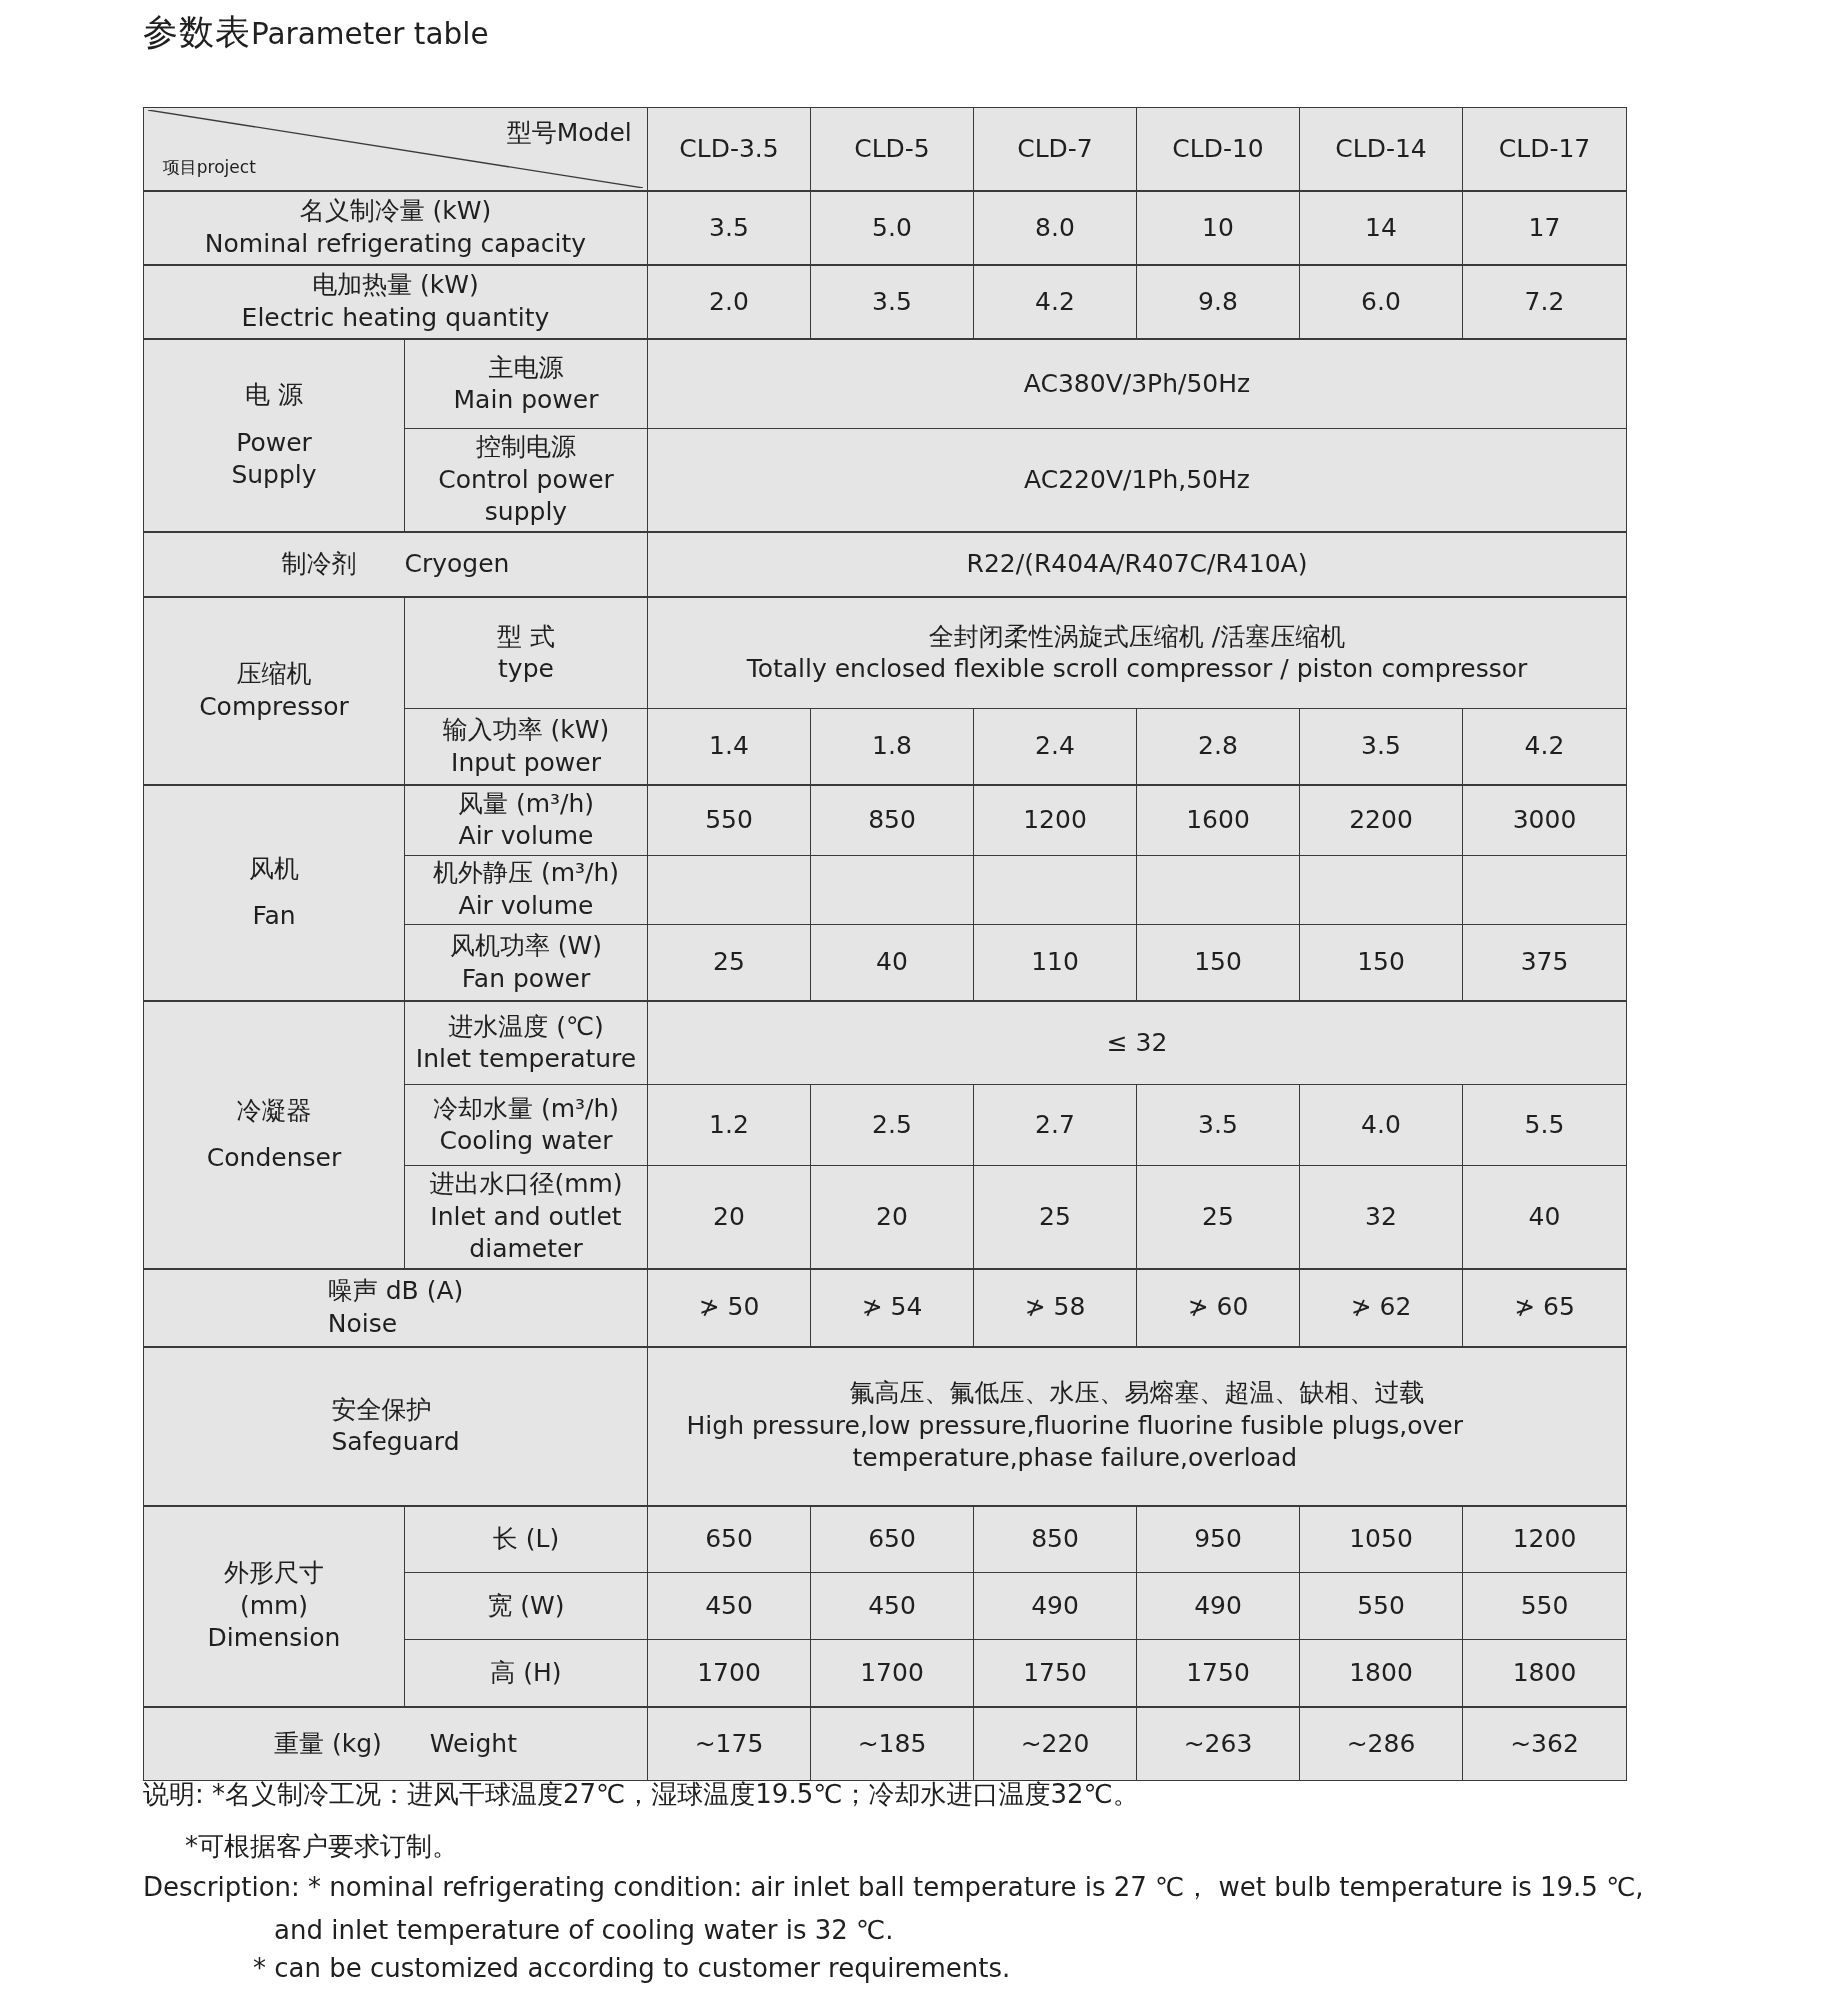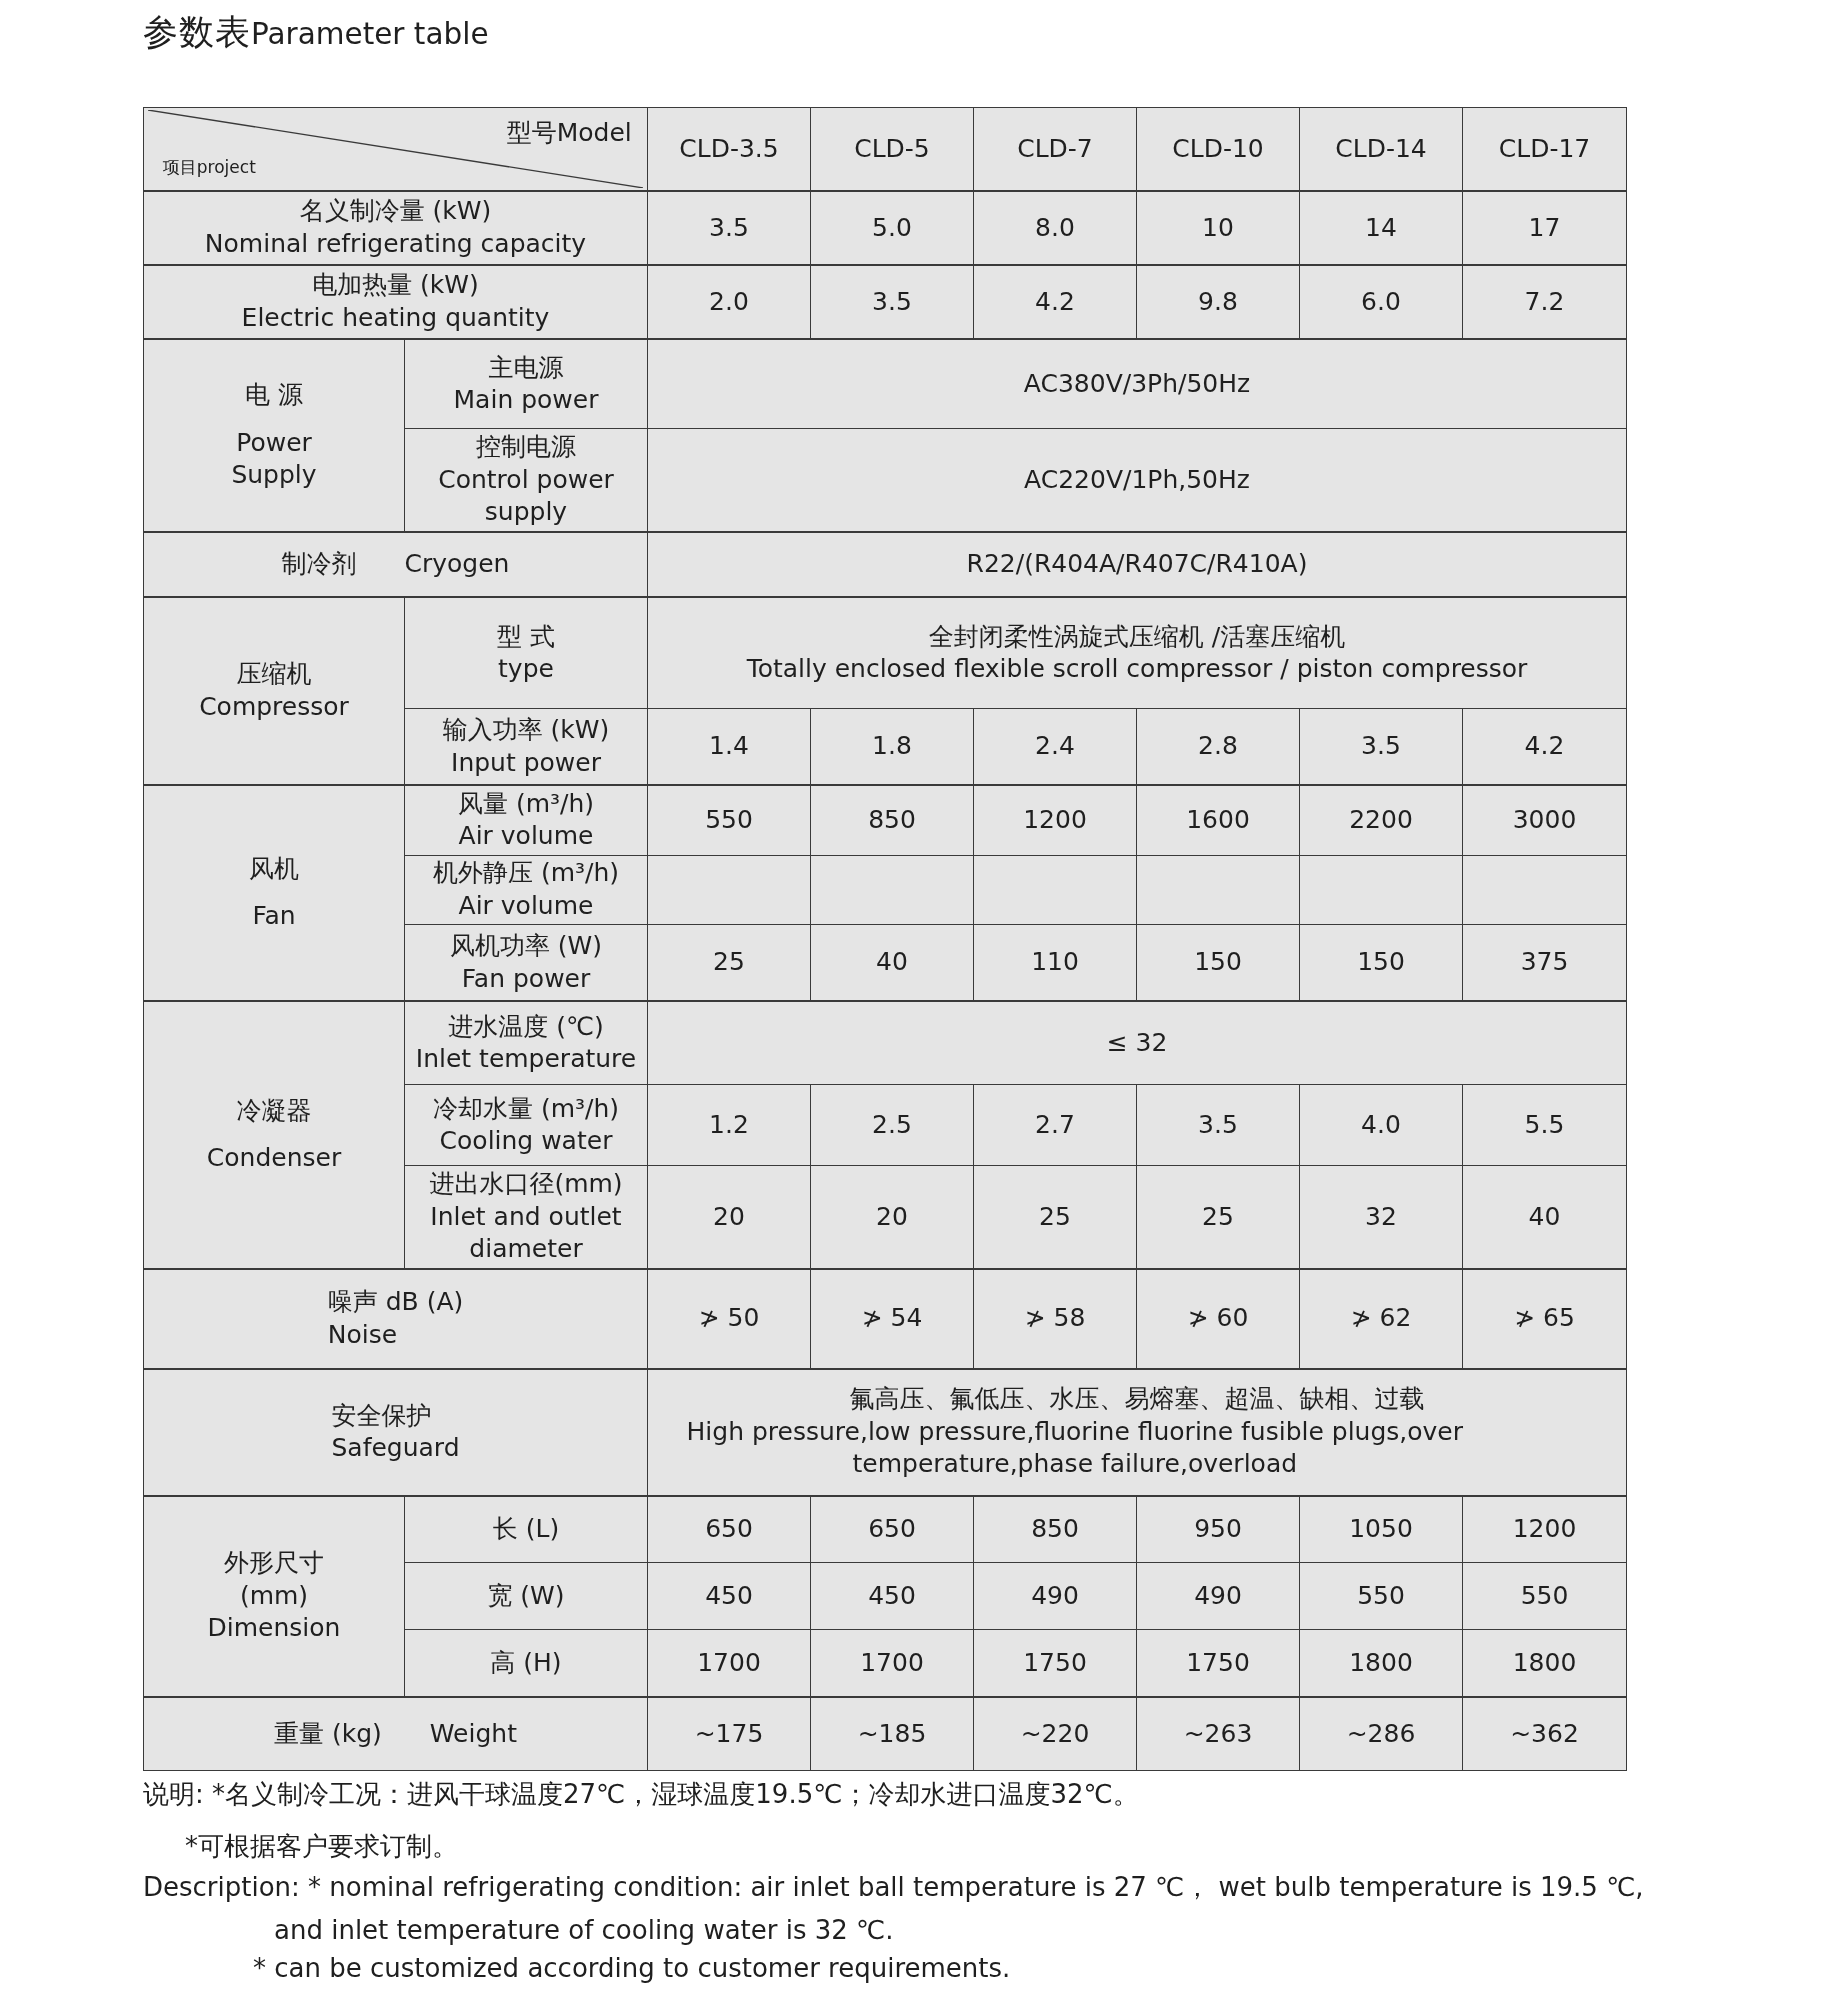--- a/index.html
+++ b/index.html
@@ -235,36 +235,36 @@
       <span class="line en">diameter</span>
     </td>
     <td class="val">20</td>
     <td class="val">20</td>
     <td class="val">25</td>
     <td class="val">25</td>
     <td class="val">32</td>
     <td class="val">40</td>
   </tr>
 
-  <tr style="height:100px" class="sec">
+  <tr style="height:78px" class="sec">
     <td colspan="2">
       <span class="blk">
         <span class="line">噪声  dB (A)</span>
         <span class="line en">Noise</span>
       </span>
     </td>
     <td class="val">≯ 50</td>
     <td class="val">≯ 54</td>
     <td class="val">≯ 58</td>
     <td class="val">≯ 60</td>
     <td class="val">≯ 62</td>
     <td class="val">≯ 65</td>
   </tr>
 
-  <tr style="height:127px" class="sec">
+  <tr style="height:159px" class="sec">
     <td colspan="2">
       <span class="blk">
         <span class="line">安全保护</span>
         <span class="line en">Safeguard</span>
       </span>
     </td>
     <td colspan="6" class="safe-val">
       <span class="line">氟高压、氟低压、水压、易熔塞、超温、缺相、过载</span>
       <span class="safe-en">High pressure,low pressure,fluorine fluorine fusible plugs,over temperature,phase failure,overload</span>
     </td>

